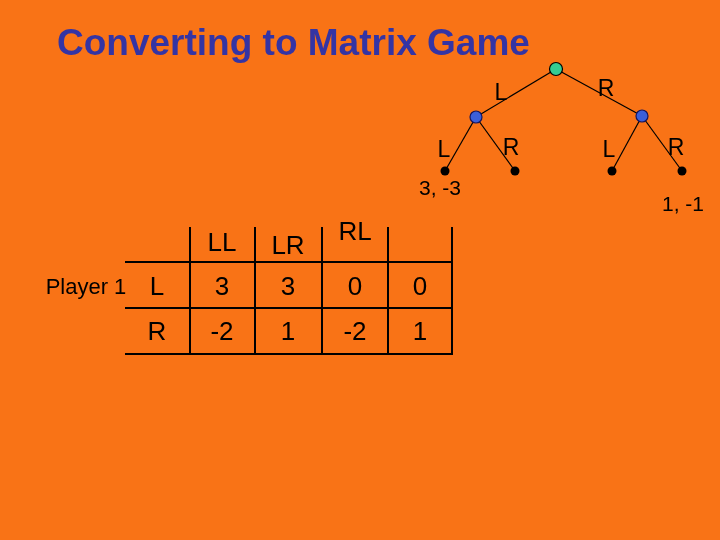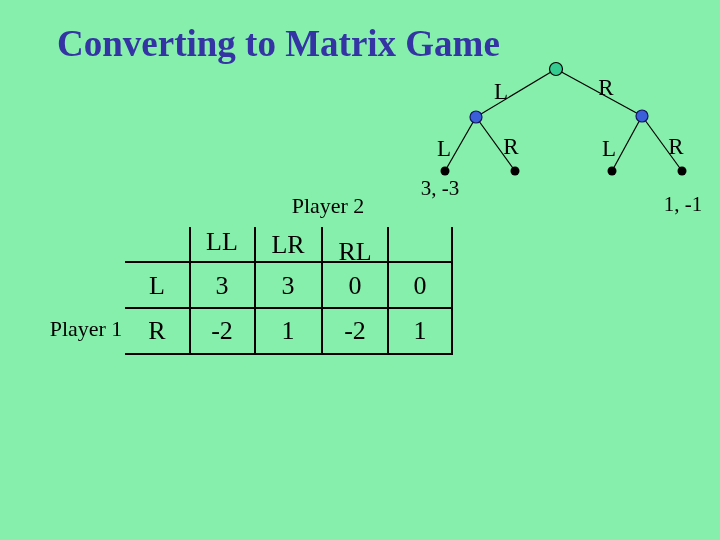--- a/index.html
+++ b/index.html
@@ -4,23 +4,23 @@
 <style>
   html, body {
     margin: 0;
     padding: 0;
     background: #ffffff;
   }
   .slide {
     position: relative;
     width: 720px;
     height: 540px;
-    background: #86efac;
+    background: #f97316;
     overflow: hidden;
-    font-family: Liberation Serif, serif;
+    font-family: Liberation Sans, sans-serif;
     color: #000000;
   }
   .slide-title {
     position: absolute;
     left: 57px;
     top: 22px;
     font-size: 37px;
     font-weight: bold;
     letter-spacing: 0px;
     color: #3434a4;
@@ -101,35 +101,34 @@
   <div class="lbl edge-label" style="left:486px; top:79px;">L</div>
   <div class="lbl edge-label" style="left:591px; top:75px;">R</div>
   <div class="lbl edge-label" style="left:429px; top:136px;">L</div>
   <div class="lbl edge-label" style="left:496px; top:134px;">R</div>
   <div class="lbl edge-label" style="left:594px; top:136px;">L</div>
   <div class="lbl edge-label" style="left:661px; top:134px;">R</div>
 
   <div class="lbl payoff-label" style="left:405px; top:176px;">3, -3</div>
   <div class="lbl payoff-label" style="left:648px; top:192px;">1, -1</div>
 
-  <div class="lbl player-label" style="left:258px; top:194px;">Player 2</div>
-  <div class="lbl player-label" style="left:16px;  top:275px;margin-top:42px;">Player 1</div>
+  <div class="lbl player-label" style="left:16px;  top:275px;">Player 1</div>
 
   <div class="grid-line vline" style="left:189px;"></div>
   <div class="grid-line vline" style="left:254px;"></div>
   <div class="grid-line vline" style="left:321px;"></div>
   <div class="grid-line vline" style="left:387px;"></div>
   <div class="grid-line vline" style="left:451px;"></div>
   <div class="grid-line hline" style="top:261px;"></div>
   <div class="grid-line hline" style="top:307px;"></div>
   <div class="grid-line hline" style="top:353px;"></div>
 
   <div class="lbl cell" style="left:190px; top:219px;margin-top:8px;">LL</div>
   <div class="lbl cell" style="left:256px; top:230px;">LR</div>
-  <div class="lbl cell" style="left:323px; top:237px;">RL</div>
+  <div class="lbl cell" style="left:323px; top:216px;">RL</div>
 
   <div class="lbl cell" style="left:125px; top:271px;">L</div>
   <div class="lbl cell" style="left:190px; top:271px;">3</div>
   <div class="lbl cell" style="left:256px; top:271px;">3</div>
   <div class="lbl cell" style="left:323px; top:271px;">0</div>
   <div class="lbl cell" style="left:388px; top:271px;">0</div>
 
   <div class="lbl cell" style="left:125px; top:316px;">R</div>
   <div class="lbl cell" style="left:190px; top:316px;">-2</div>
   <div class="lbl cell" style="left:256px; top:316px;">1</div>

